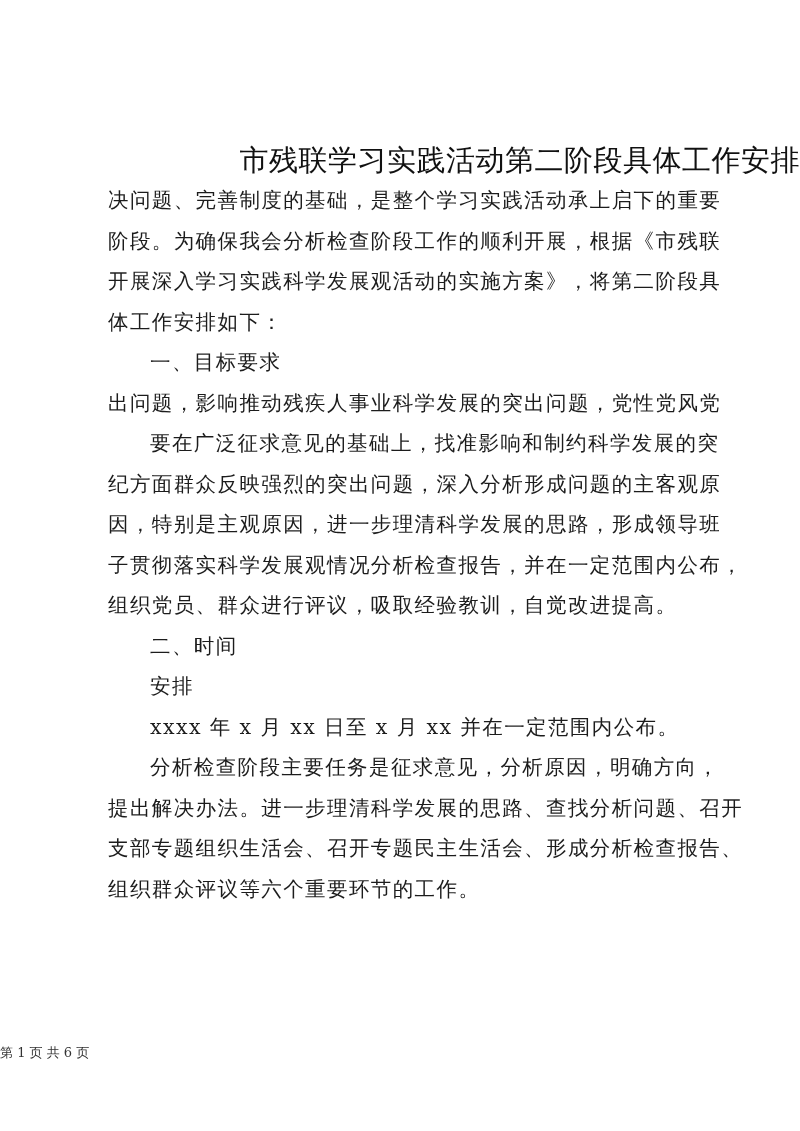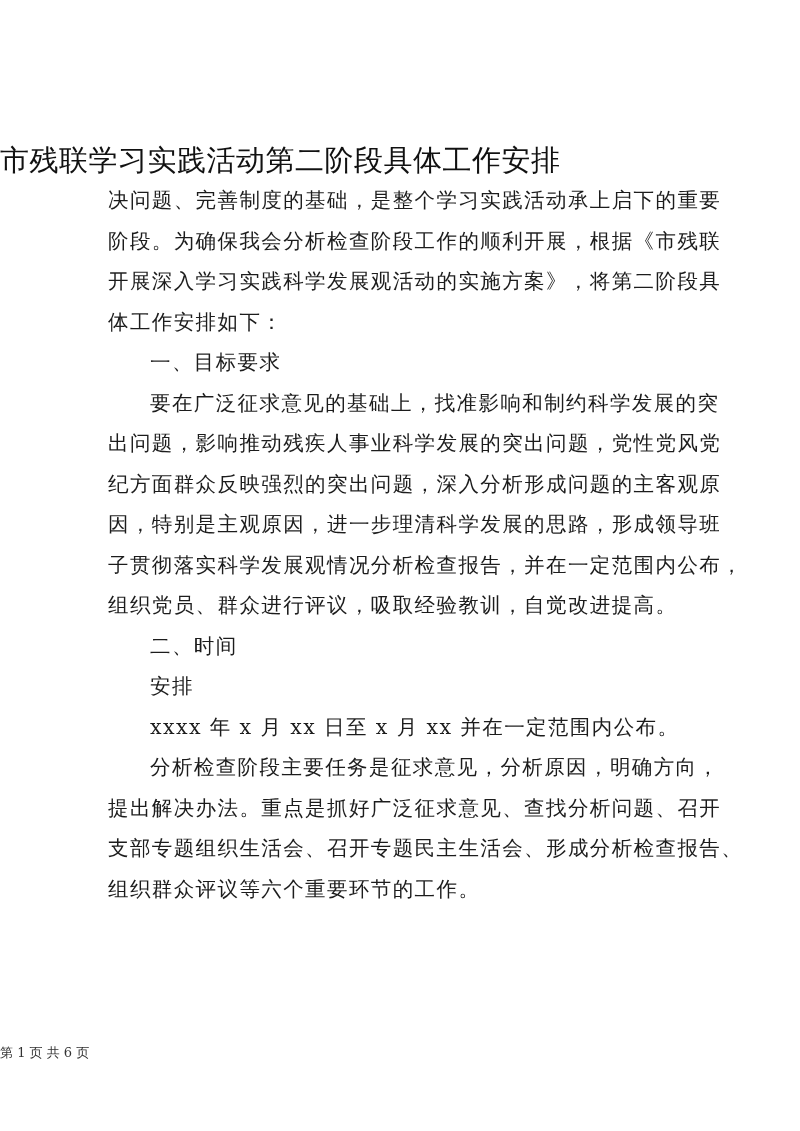--- a/index.html
+++ b/index.html
@@ -1,46 +1,46 @@
 <!DOCTYPE html>
 <html><head>
 <meta charset="utf-8">
 <style>
   html, body { margin: 0; padding: 0; background: #ffffff; }
   body { width: 800px; height: 1131px; position: relative; overflow: hidden;
     font-family: "DejaVu Serif", "Liberation Serif", serif; color: #1a1a1a; }
   .page { position: absolute; left: 0; top: 0; width: 800px; height: 1131px; background: #fff; }
-  .title { position: absolute; top: 138px; left: 0; width: 800px; text-align: left;
+  .title { position: absolute; top: 138px; left: 0; width: 800px; text-align: right;
     font-size: 29px; letter-spacing: 0.5px; line-height: 44px; color: #111; }
   .body { position: absolute; top: 180px; left: 108px; width: 592px; }
   .line { font-size: 20.5px; line-height: 40.5px; height: 40.5px; white-space: nowrap;
     letter-spacing: 1.4px; color: #1c1c1c; }
   .indent { padding-left: 42px; }
   .footer { position: absolute; top: 1044px; left: 0; width: 800px; text-align: left;
     font-size: 13px; color: #333; }
 </style>
 </head>
 <body>
 
 <div class="page">
   <div class="title">市残联学习实践活动第二阶段具体工作安排</div>
   <div class="body">
     <div class="line">决问题、完善制度的基础，是整个学习实践活动承上启下的重要</div>
     <div class="line">阶段。为确保我会分析检查阶段工作的顺利开展，根据《市残联</div>
     <div class="line">开展深入学习实践科学发展观活动的实施方案》，将第二阶段具</div>
     <div class="line">体工作安排如下：</div>
     <div class="line indent">一、目标要求</div>
+    <div class="line">出问题，影响推动残疾人事业科学发展的突出问题，党性党风党</div>
     <div class="line indent">要在广泛征求意见的基础上，找准影响和制约科学发展的突</div>
-    <div class="line">出问题，影响推动残疾人事业科学发展的突出问题，党性党风党</div>
     <div class="line">纪方面群众反映强烈的突出问题，深入分析形成问题的主客观原</div>
     <div class="line">因，特别是主观原因，进一步理清科学发展的思路，形成领导班</div>
     <div class="line">子贯彻落实科学发展观情况分析检查报告，并在一定范围内公布，</div>
     <div class="line">组织党员、群众进行评议，吸取经验教训，自觉改进提高。</div>
     <div class="line indent">二、时间</div>
     <div class="line indent">安排</div>
     <div class="line indent">xxxx 年 x 月 xx 日至 x 月 xx 并在一定范围内公布。</div>
     <div class="line indent">分析检查阶段主要任务是征求意见，分析原因，明确方向，</div>
-    <div class="line">提出解决办法。重点是抓好广泛征求意见、查找分析问题、召开</div>
+    <div class="line">提出解决办法。进一步理清科学发展的思路、查找分析问题、召开</div>
     <div class="line">支部专题组织生活会、召开专题民主生活会、形成分析检查报告、</div>
     <div class="line">组织群众评议等六个重要环节的工作。</div>
   </div>
   <div class="footer">第 1 页  共 6 页</div>
 </div>
 
 </body></html>

